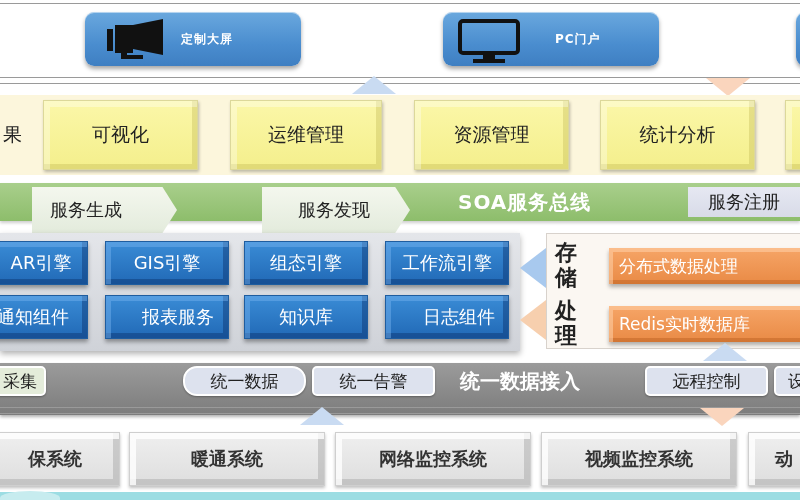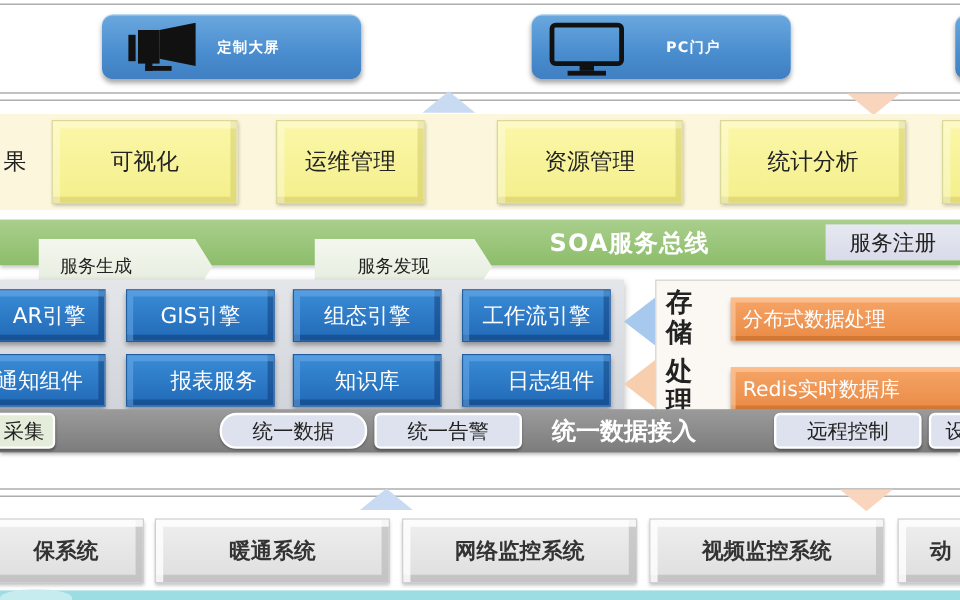--- a/index.html
+++ b/index.html
@@ -32,25 +32,25 @@
     font-size: 19px; color: #222;
   }
 
   
   .soa-bar {
     position: absolute; left: 0; top: 183px; width: 800px; height: 38px;
     background: linear-gradient(#a9cf8c, #8dbd6b);
     box-shadow: 0 2px 3px rgba(0,0,0,0.2);
   }
   .soa-chev {
-    position: absolute; top: 16px; height: 46px;
+    position: absolute; top: 4px; height: 46px;
     background: linear-gradient(#f4f7ee, #e3ebdc);
     clip-path: polygon(0 0, 90% 0, 100% 50%, 90% 100%, 0 100%);
     display: flex; align-items: center; padding-left: 18px;
-    font-size: 15px; color: #222;
+    font-size: 18px; color: #222;
   }
   .soa-title { position: absolute; left: 458px; top: 6px; color: #ffffff; font-weight: bold; font-size: 20px; letter-spacing: 1px; }
   .soa-reg {
     position: absolute; left: 688px; top: 4px; width: 130px; height: 30px;
     background: linear-gradient(#e6e8f2, #d8dbe8);
     display: flex; align-items: center; padding-left: 20px; font-size: 18px; color: #222;
   }
 
   
   .engine-panel {
@@ -78,21 +78,21 @@
     box-shadow: inset 4px 4px 0 rgba(255,210,170,0.55), inset -4px -4px 0 rgba(170,80,20,0.35), 0 3px 4px rgba(0,0,0,0.3);
     color: #ffffff; font-size: 17px;
     display: flex; align-items: center; padding-left: 10px;
   }
 
   .side-arrow-blue { position: absolute; left: 520px; top: 248px; width: 0; height: 0; border-top: 20px solid transparent; border-bottom: 20px solid transparent; border-right: 26px solid #a8c9ee; }
   .side-arrow-orange { position: absolute; left: 520px; top: 300px; width: 0; height: 0; border-top: 20px solid transparent; border-bottom: 20px solid transparent; border-right: 26px solid #f7cfae; }
 
   
   .access-bar {
-    position: absolute; left: 0; top: 341px; width: 800px; height: 36px;
+    position: absolute; left: 0; top: 363px; width: 800px; height: 52px;
     background: linear-gradient(#9b9b9b, #7c7c7c);
     box-shadow: 0 2px 3px rgba(0,0,0,0.3);
   }
   .acc {
     position: absolute; top: 3px; height: 30px; border-radius: 5px; border: 2px solid #ffffff;
     display: flex; align-items: center; justify-content: center;
     font-size: 17px; color: #222;
     box-shadow: 0 1px 2px rgba(0,0,0,0.3);
   }
   .acc.green { background: #e4ecda; }
@@ -143,21 +143,21 @@
 <div class="arrow-up" style="left:352px; top:76px;"></div>
 <div class="arrow-down" style="left:706px; top:78px;"></div>
 
 <div class="app-row">
   <div class="app-box" style="left:-60px; width:88px; background:#fcf6dc; border:none; box-shadow:none;">
     <span style="position:absolute; right:6px;">果</span>
   </div>
   <div class="app-box" style="left:43px; width:155px;">
     <span>可视化</span>
   </div>
-  <div class="app-box" style="left:230px; width:124px;">
+  <div class="app-box" style="left:230px; width:152px;">
     <span>运维管理</span>
   </div>
   <div class="app-box" style="left:414px; width:155px;">
     <span>资源管理</span>
   </div>
   <div class="app-box" style="left:600px; width:155px;">
     <span>统计分析</span>
   </div>
   <div class="app-box" style="left:785px; width:60px;"></div>
 </div>

